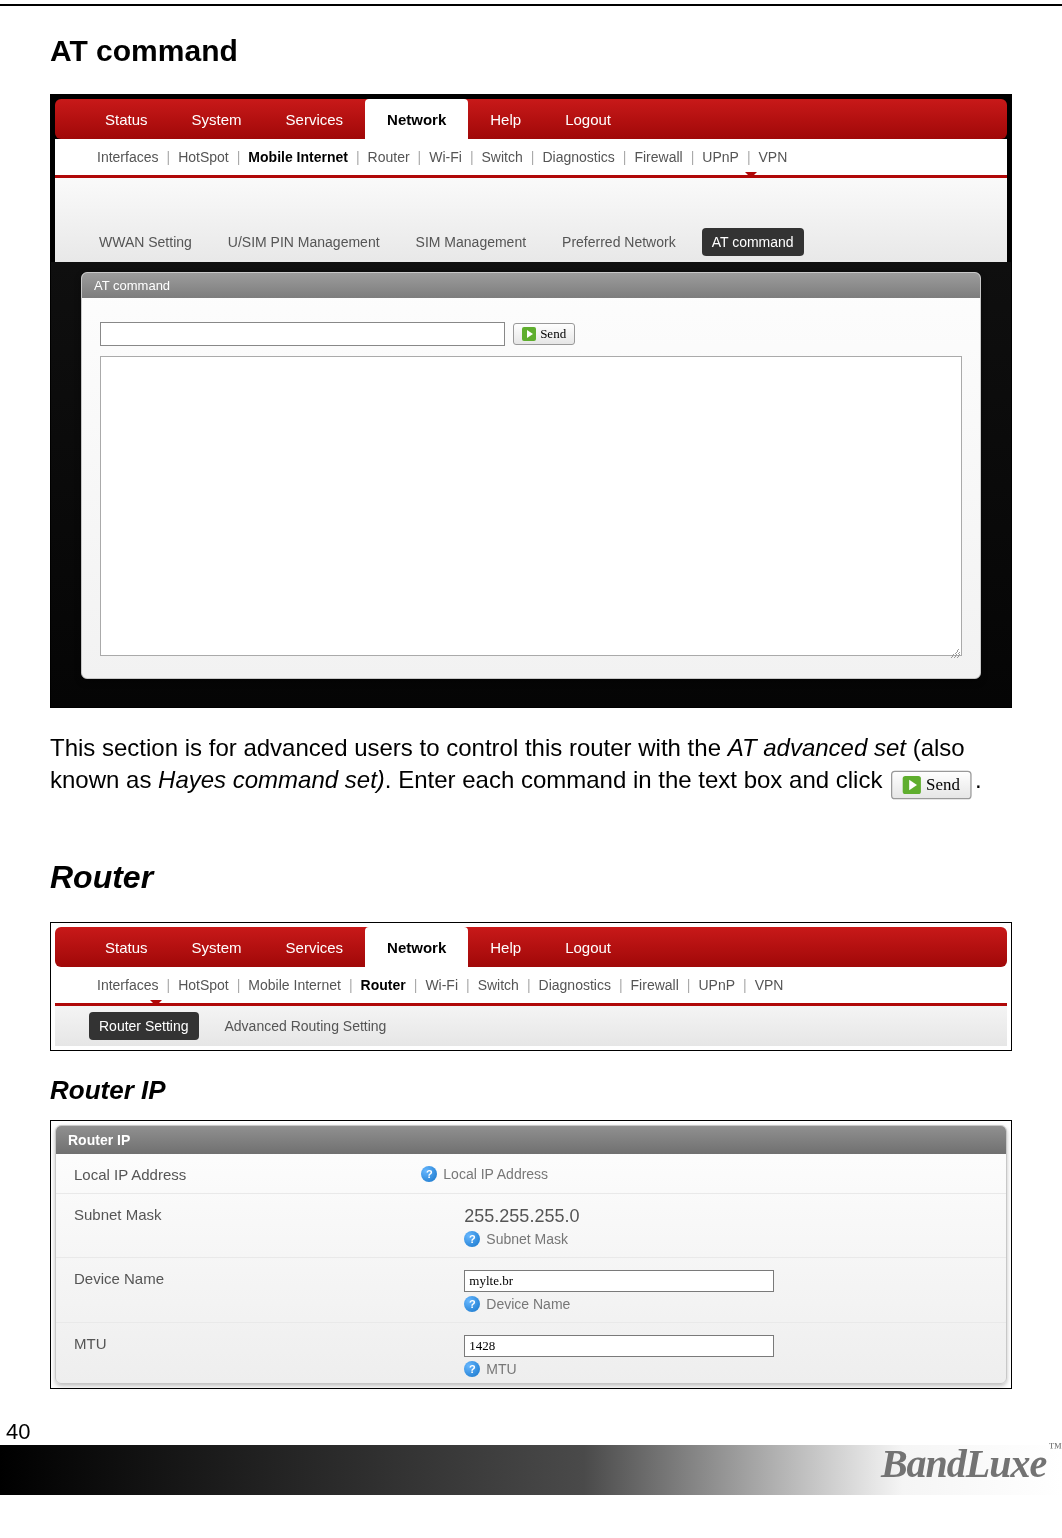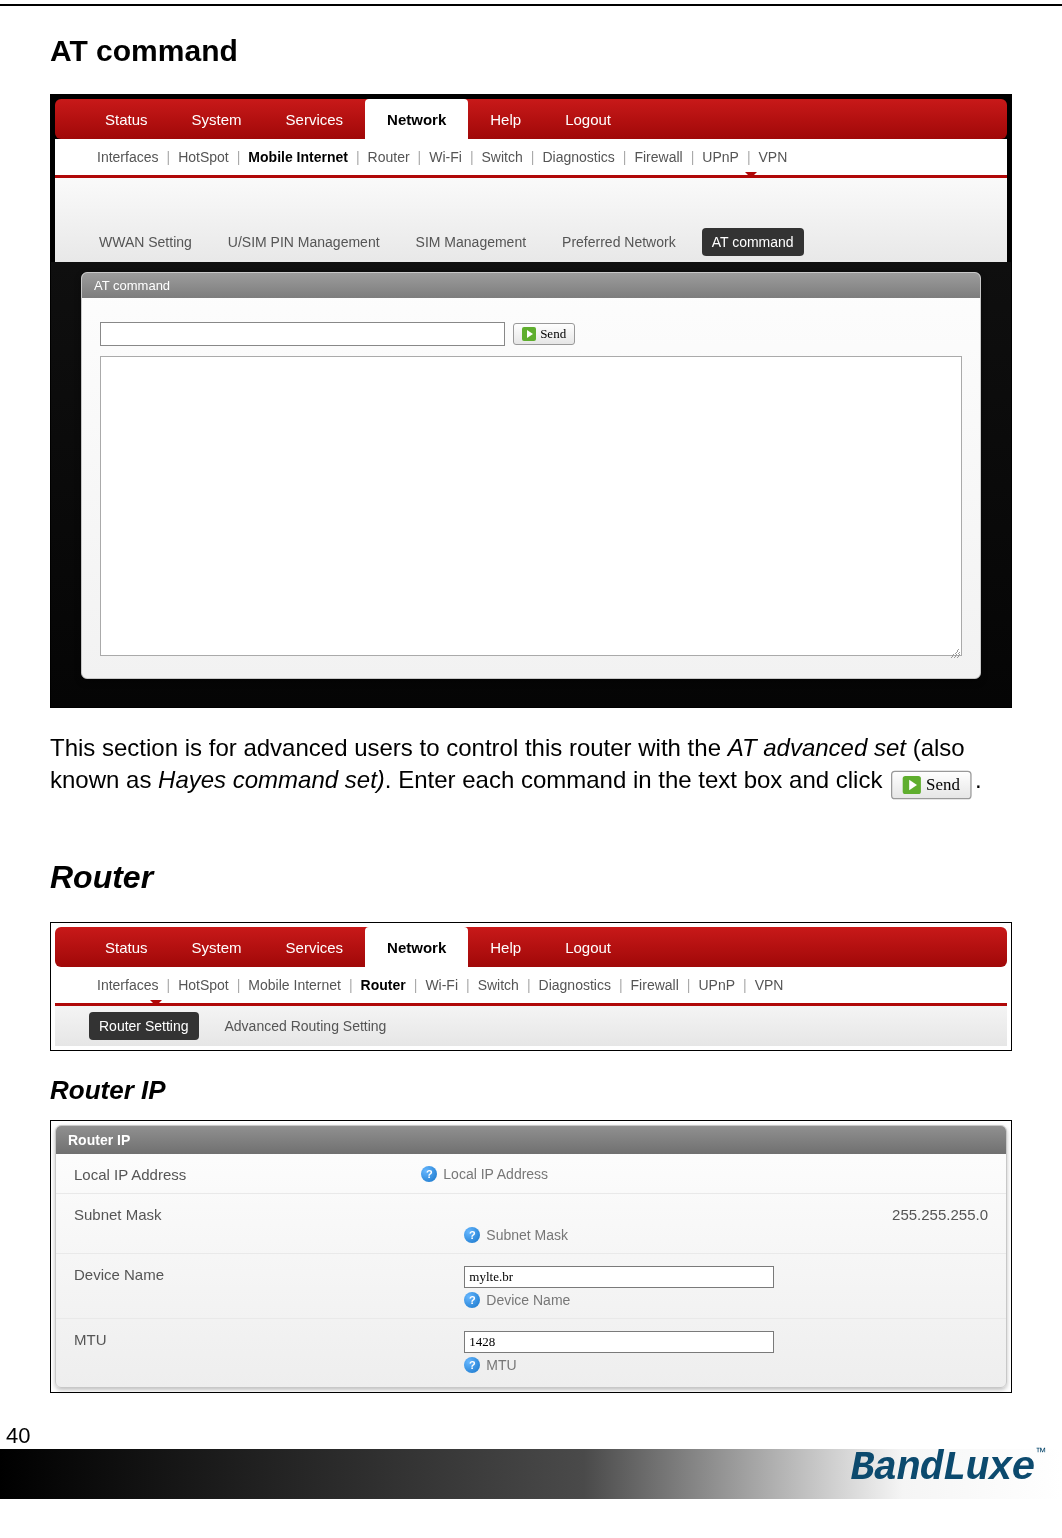--- a/index.html
+++ b/index.html
@@ -310,23 +310,22 @@
     width: 38%;
     color: #555;
   }
   .form-value {
     flex: 1;
     display: flex;
     flex-direction: column;
     gap: 4px;
   }
   .form-value .text-val {
-    font-size: 15px;
+    font-size: 18px;
     color: #555;
-    text-align: right;
   }
   .form-input {
     width: 310px;
     height: 22px;
     border: 1px solid #7a7a7a;
     font-size: 13px;
     padding: 0 4px;
     font-family: "Times New Roman", serif;
     background:#fff;
   }
@@ -363,27 +362,27 @@
     color: #000;
   }
   .logo-bar {
     position: absolute;
     left: 0; right: 0; bottom: 0;
     height: 50px;
     background: linear-gradient(to right, #000 0%, #4a4a4a 55%, #f5f5f5 85%, #fff 100%);
   }
   .logo-text {
     position: absolute;
-    right: 18px;
+    right: 1px;
     bottom: 8px;
-    font-family: Liberation Mono, monospace;
+    font-family: Liberation Serif, serif;
     font-size: 40px;
     font-weight: 900;
     font-style: italic;
-    color: #0c4a6e;
+    color: #737373;
     letter-spacing: -1px;
   }
   .logo-text .tm {
     font-size: 14px;
     font-weight: normal;
     font-style: normal;
     vertical-align: top;
     margin-left: 2px;
   }
 </style>
@@ -549,21 +548,21 @@
         <div class="form-label">Device Name</div>
         <div class="form-value">
           <input class="form-input" type="text" value="mylte.br" style="">
           <div class="help-line">
             <span class="qicon">?</span>
             <span>Device Name</span>
           </div>
         </div>
       </div>
 
-      <div class="form-row" style="padding-bottom:14px;">
+      <div class="form-row" style="padding-bottom:6px;">
         <div class="form-label">MTU</div>
         <div class="form-value">
           <input class="form-input" type="text" value="1428" style="">
           <div class="help-line">
             <span class="qicon">?</span>
             <span>MTU</span>
           </div>
         </div>
       </div>
 

